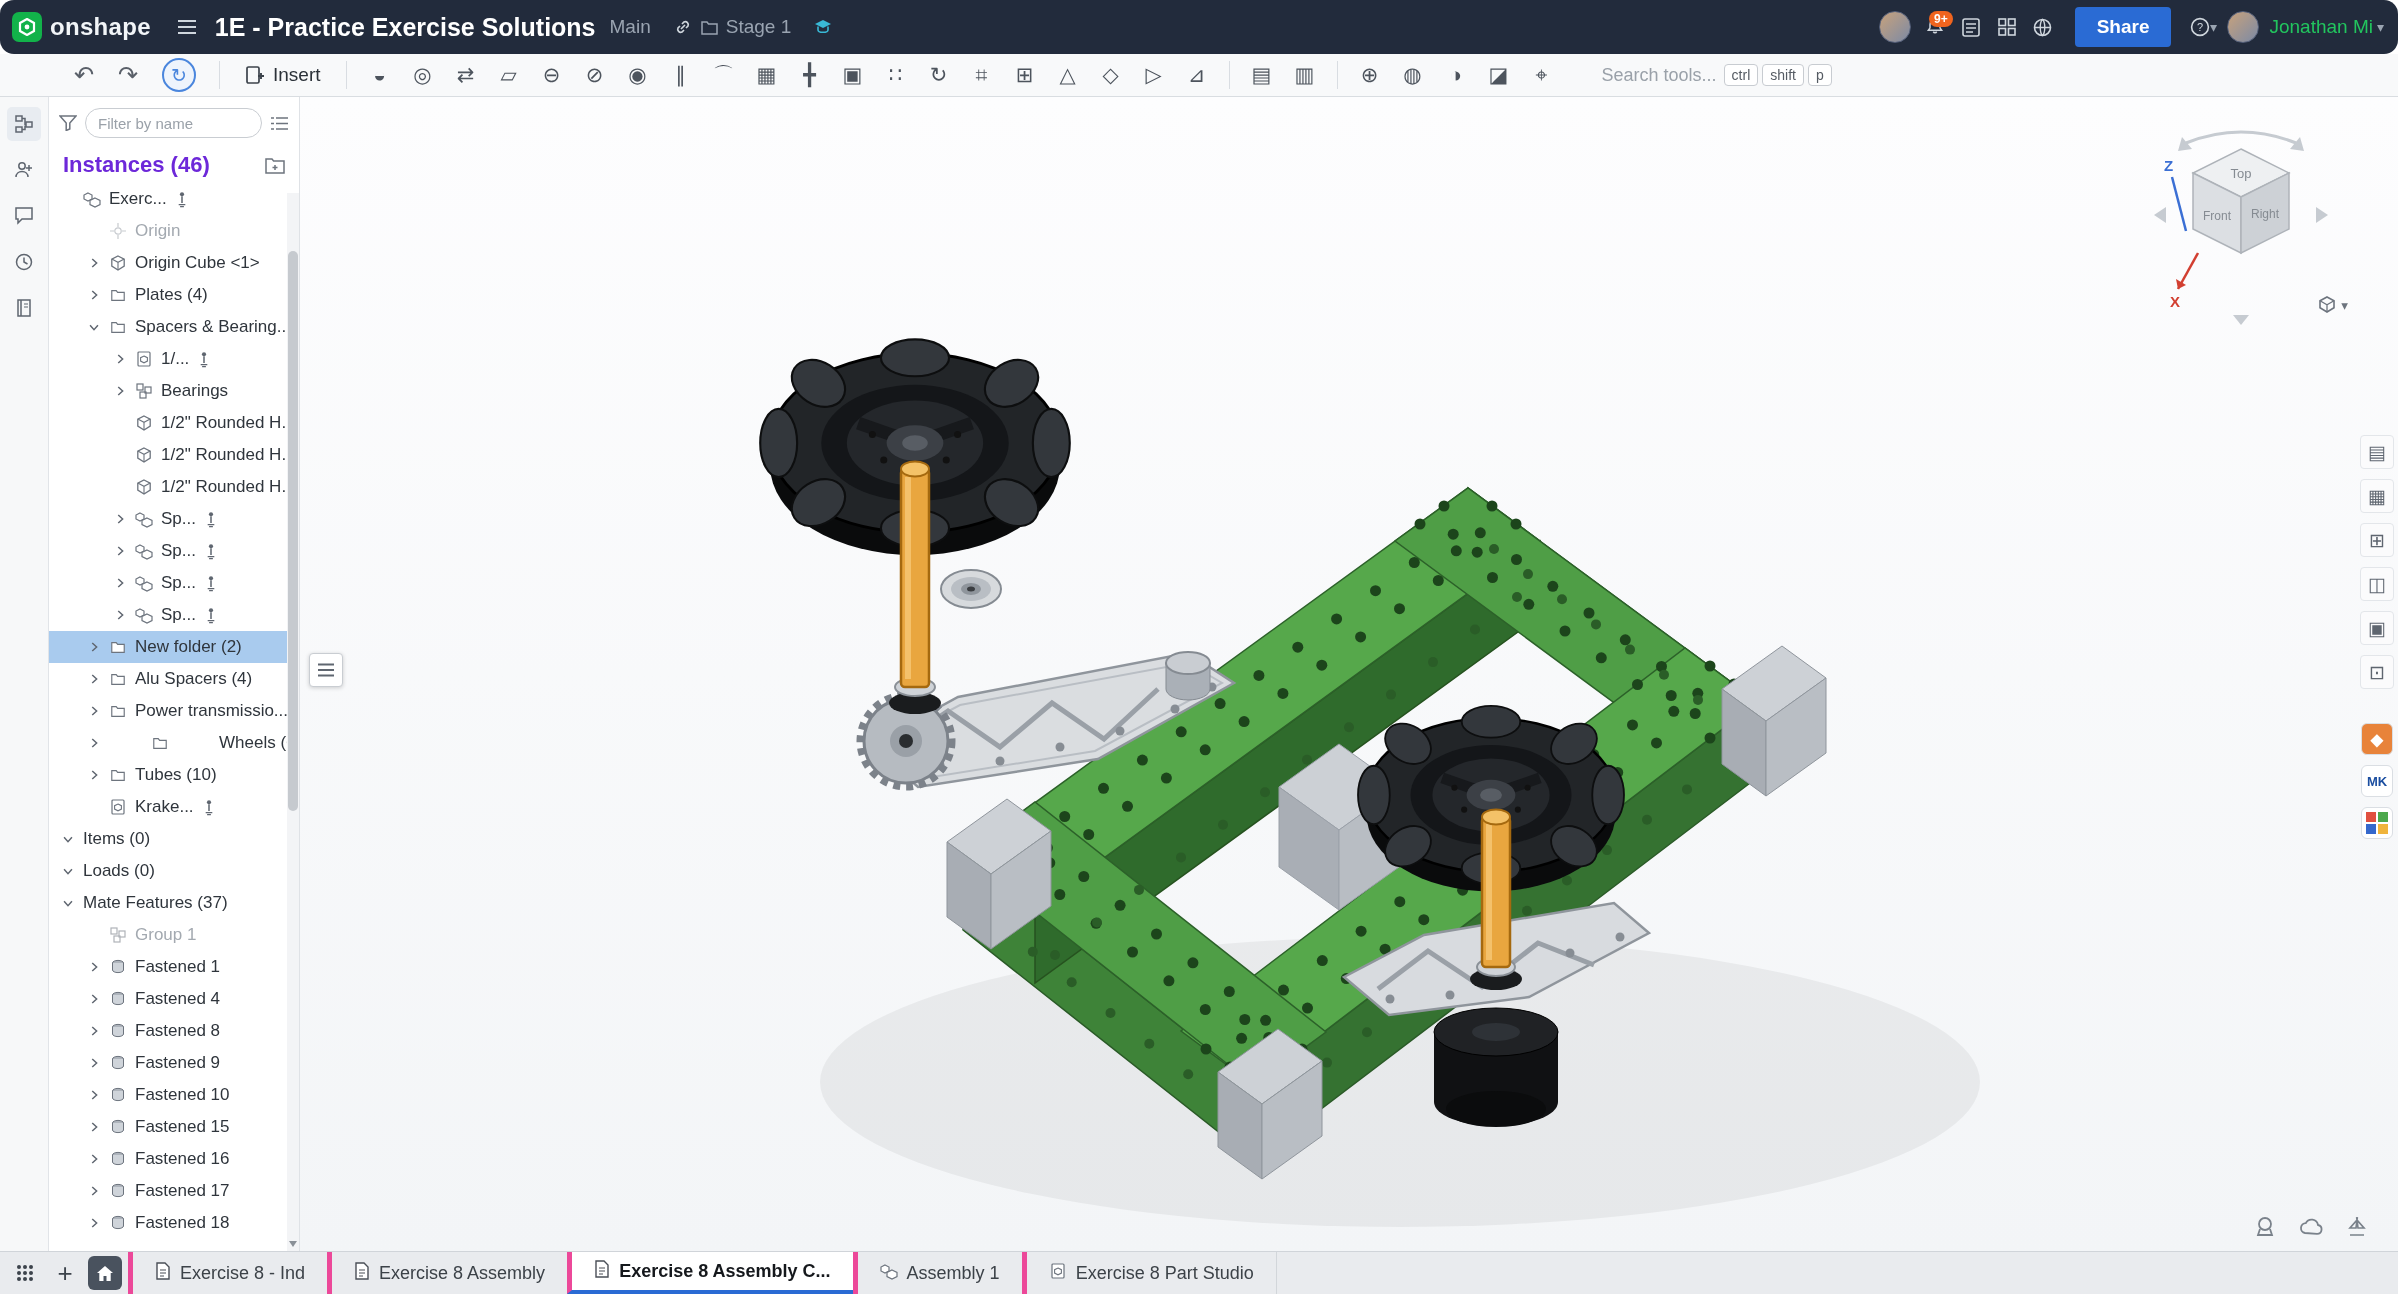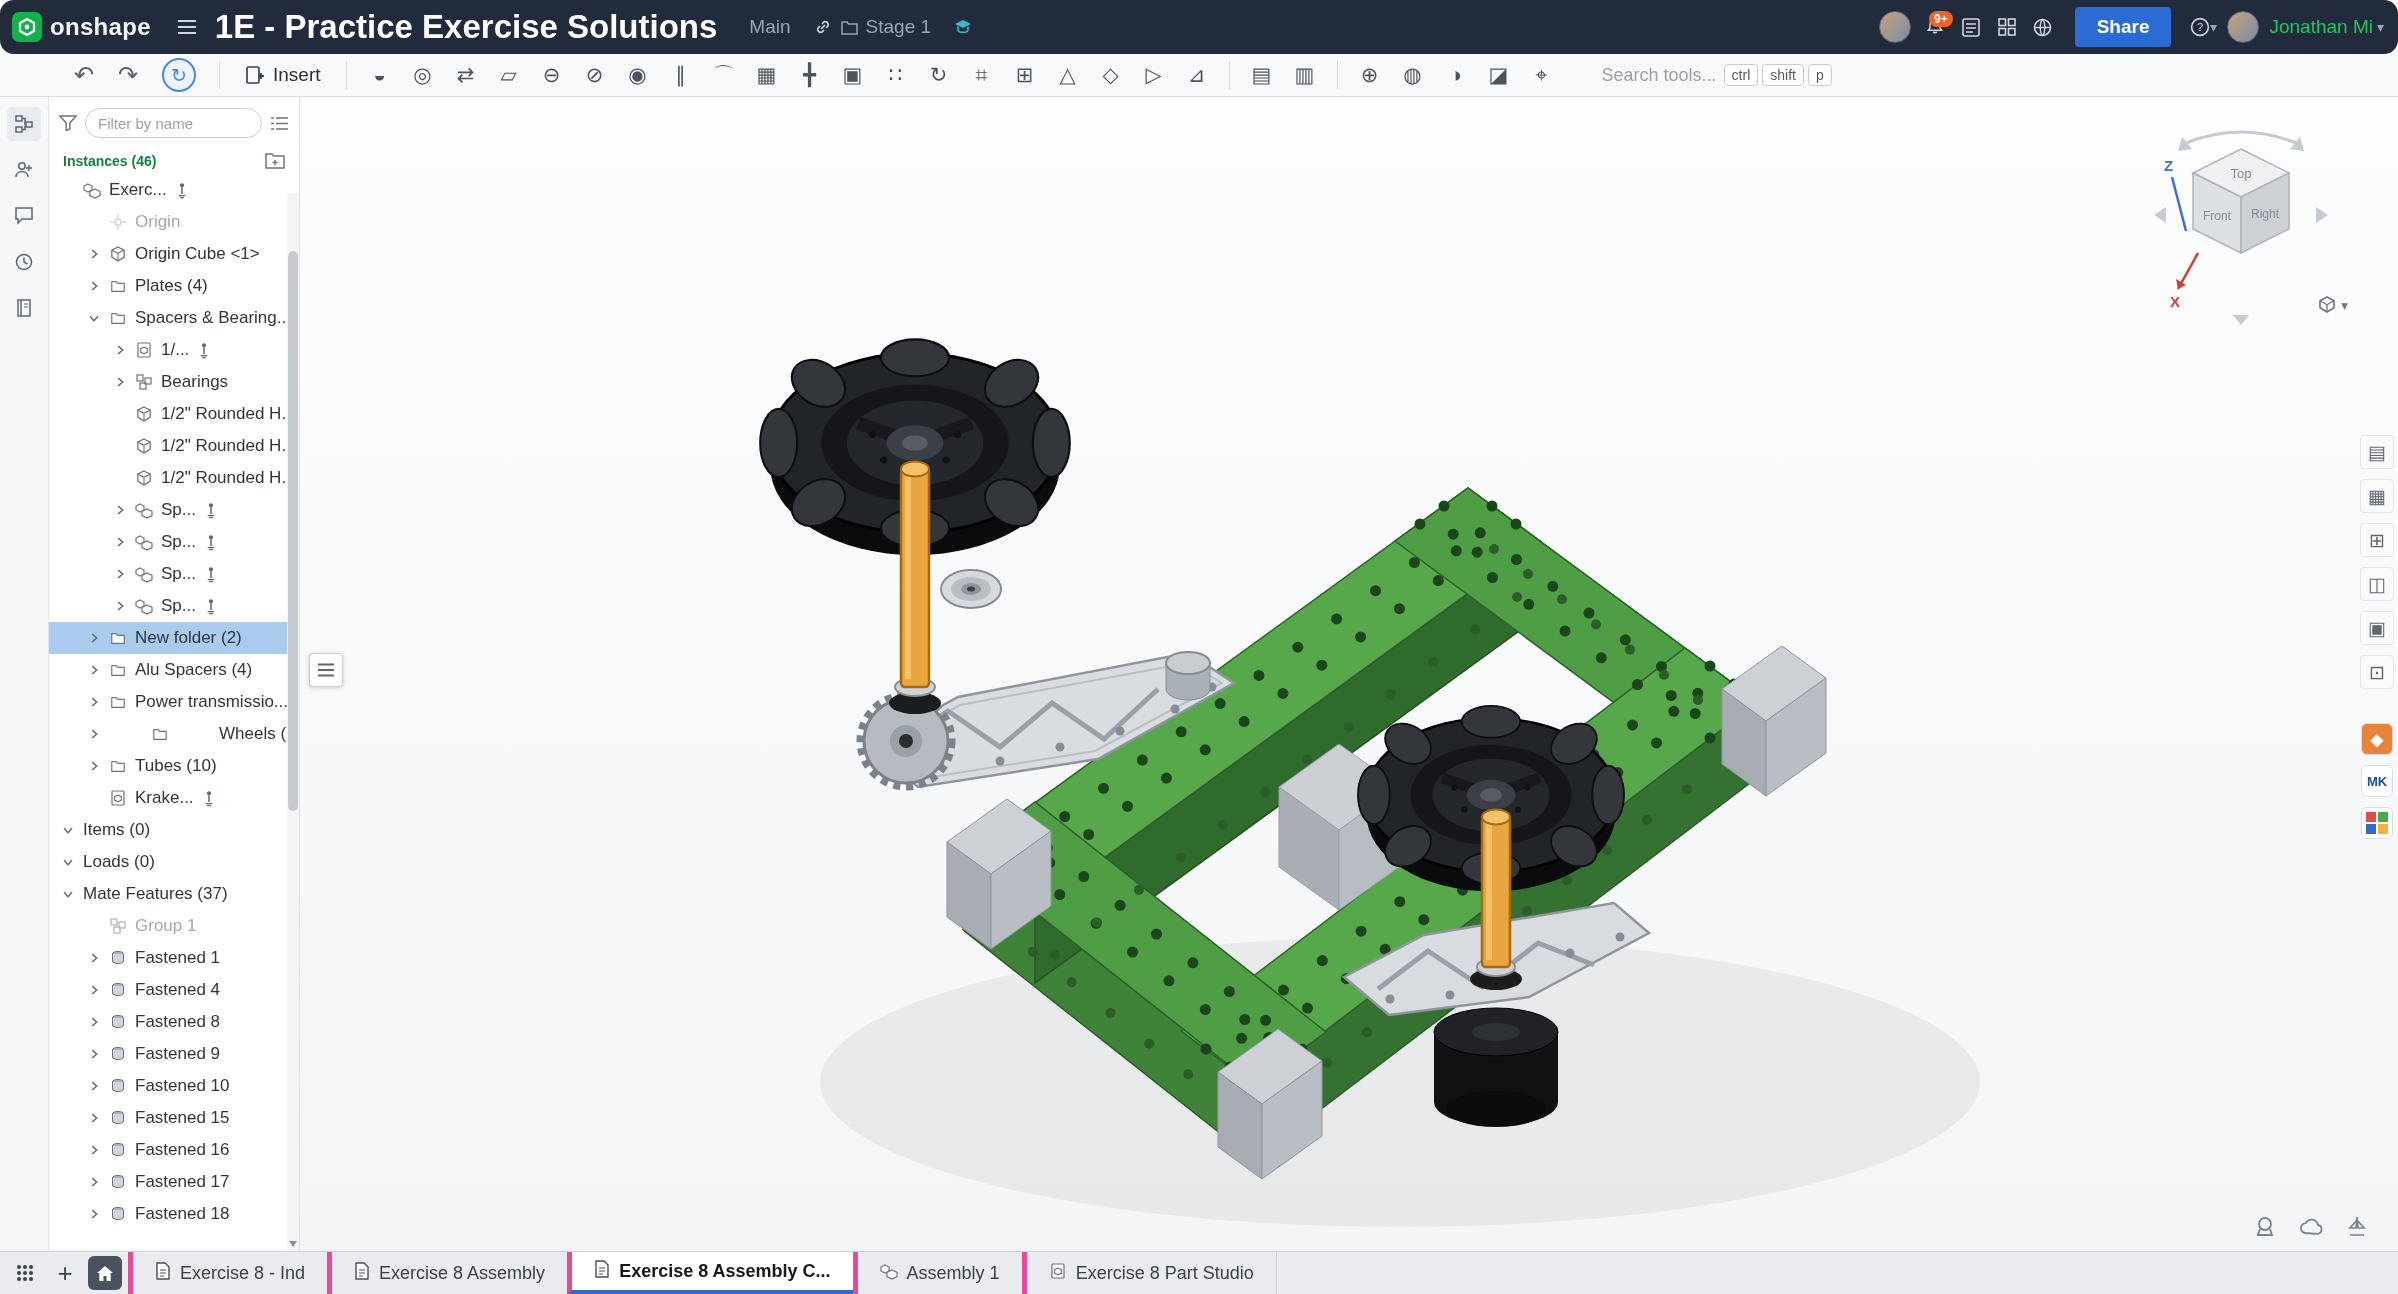--- a/index.html
+++ b/index.html
@@ -7,21 +7,21 @@
   .app { width:2398px; height:1294px; display:grid; grid-template-rows:54px 43px 1fr 43px; background:#fff; overflow:hidden; position:relative; }
 
   
   header { background:#222b3c; display:flex; align-items:center; justify-content:space-between; padding:0 14px 0 12px; color:#fff;border-radius:14px; }
   .h-left, .h-right { display:flex; align-items:center; }
   .logo { display:flex; align-items:center; gap:8px; margin-right:18px; cursor:pointer; }
   .logo-mark { width:30px; height:30px; background:#12b24a; border-radius:7px; display:flex; align-items:center; justify-content:center; }
   .logo-mark svg { display:block; }
   .logo-text { font-size:24px; font-weight:600; letter-spacing:.3px; color:#f2f5f8; }
   .iconbtn { background:none; border:none; width:36px; height:36px; display:flex; align-items:center; justify-content:center; cursor:pointer; color:#cfd6dd; position:relative; }
-  .h-title { font-size:33px; font-weight:700; color:#fff; margin:0 32px 0 10px; white-space:nowrap; }
+  .h-title { font-size:25px; font-weight:700; color:#fff; margin:0 14px 0 10px; white-space:nowrap; }
   .h-sub { font-size:19px; color:#9aa4b1; margin-right:14px; white-space:nowrap; display:flex; align-items:center; gap:8px; }
   .badge { position:absolute; top:2px; right:0px; background:#f0641e; color:#fff; font-size:12px; font-weight:700; border-radius:9px; padding:1px 5px; line-height:1.2; }
   .share-btn { background:#2a6bd4; color:#fff; border:none; border-radius:4px; font-size:19px; font-weight:600; padding:9px 22px; margin:0 14px; cursor:pointer; font-family:inherit; }
   .avatar { width:32px; height:32px; border-radius:50%; background:linear-gradient(135deg,#c8a27c,#7c8aa5); border:1px solid #55607a; margin:0 6px; flex:0 0 auto; cursor:pointer; }
   .uname { font-size:19px; color:#22c55e; margin:0 4px 0 4px; white-space:nowrap; }
   .caret { color:#9aa4b1; font-size:14px; }
 
   
   .toolbar { background:#f8f9fa; border-bottom:1px solid #d9dde1; display:flex; align-items:center; padding-left:64px; gap:4px; }
   .tool-btn { background:none; border:none; width:40px; height:34px; font-size:21px; color:#4d545d; display:flex; align-items:center; justify-content:center; cursor:pointer; border-radius:4px; font-family:inherit; }
@@ -36,21 +36,21 @@
   .main { display:flex; position:relative; overflow:hidden; }
   .left-rail { width:49px; background:#f7f8f9; border-right:1px solid #e1e4e8; display:flex; flex-direction:column; align-items:center; padding-top:10px; gap:12px; flex:0 0 auto; }
   .rail-btn { width:34px; height:34px; border:none; background:none; display:flex; align-items:center; justify-content:center; color:#5f6670; cursor:pointer; border-radius:5px; }
   .rail-btn:first-child { background:#e8ecf1; }
 
   .sidebar { width:251px; background:#fff; border-right:1px solid #dfe2e6; flex:0 0 auto; position:relative; overflow:hidden; }
   .filter-row { display:flex; align-items:center; gap:8px; padding:11px 10px 6px 10px; }
   .filter-row input { flex:1; min-width:0; height:30px; border:1px solid #c9cdd2; border-radius:15px; padding:0 12px; font-size:15px; color:#444; font-family:inherit; outline:none; }
   .filter-row input::placeholder { color:#9aa1a9; }
   .instances-row { display:flex; align-items:center; justify-content:space-between; padding:8px 14px 5px 14px; }
-  .instances-row .t { font-size:14px; font-weight:700; color:#15803d; }
+  .instances-row .t { font-size:22px; font-weight:700; color:#6d28d9; }
   .tree { position:relative; }
   .tree-row { display:flex; align-items:center; height:32px; gap:6px; font-size:17px; color:#2f353c; cursor:default; padding-right:6px; white-space:nowrap; }
   .tree-row.selected { background:#a9cbee; }
   .tree-row.muted { color:#a3a9b0; }
   .tree-row.muted .ticon svg, .tree-row.muted .chev svg { opacity:.55; }
   .chev { width:18px; height:16px; flex:0 0 auto; display:flex; align-items:center; justify-content:center; }
   .ticon { width:20px; height:18px; flex:0 0 auto; display:flex; align-items:center; }
   .pin { margin-left:3px; display:flex; align-items:center; }
   .lbl { overflow:hidden; text-overflow:clip; }
   .scrollbar { position:absolute; top:96px; bottom:0; right:0; width:12px; background:#f3f4f6; }

